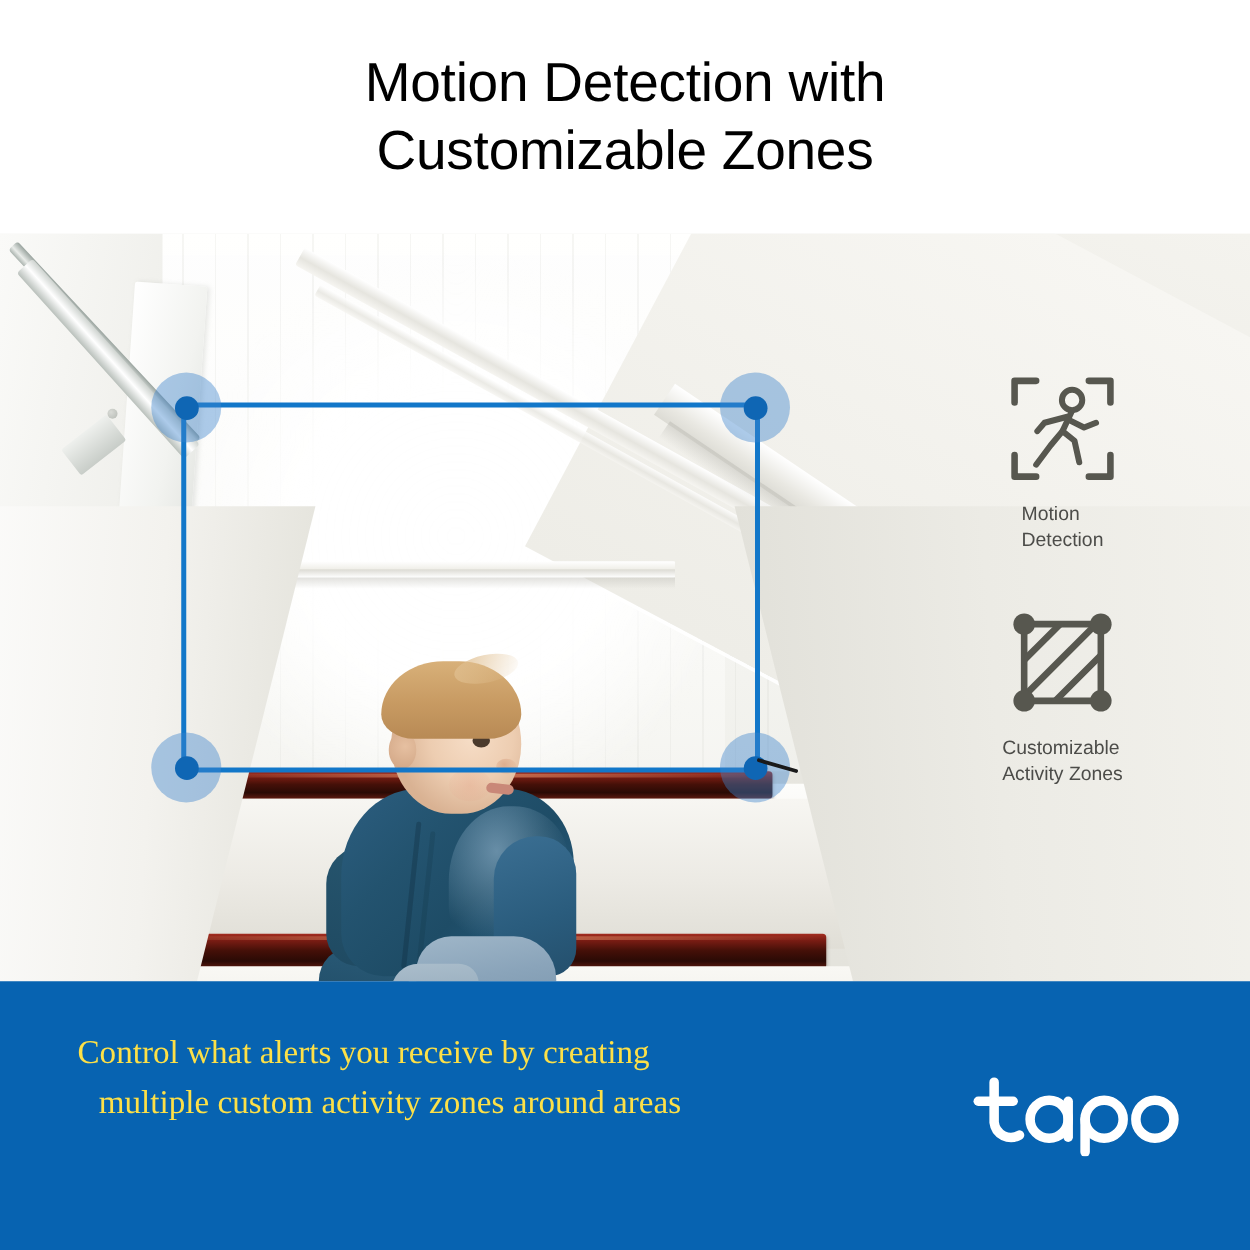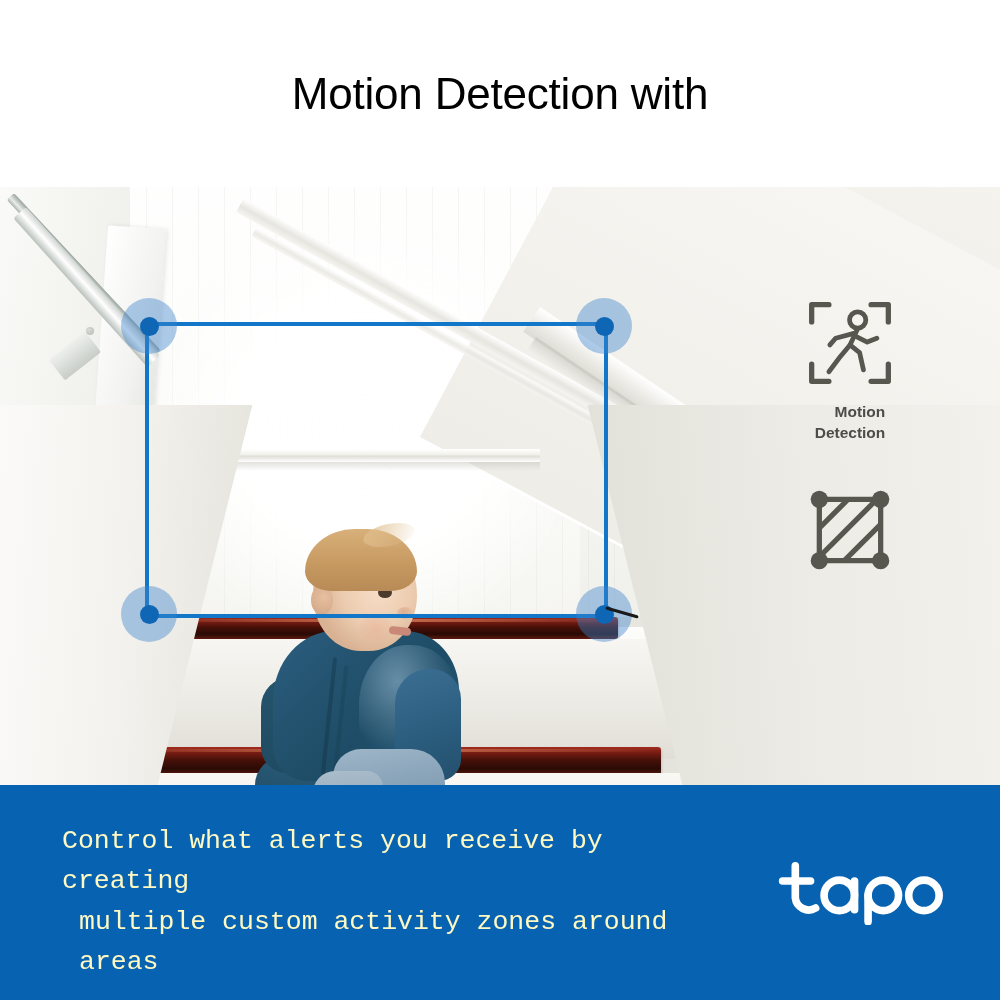--- a/index.html
+++ b/index.html
@@ -363,62 +363,63 @@
     width: 300px;
     display: flex;
     flex-direction: column;
     align-items: center;
     gap: 40px;
   }
   .feature { display: flex; flex-direction: column; align-items: center; }
   .feature-icon { width: 92px; height: 92px; display: block; }
   .feature-label {
     margin-top: 12px;
-    text-align: right;
+    text-align: left;
     color: #4c4c49;
     font-size: 15.5px;
-    font-weight: 700;
+    font-weight: 400;
     line-height: 1.38;
     font-family: "Liberation Sans", sans-serif;
   }
   .feature-label .l2 { display: block; }
 
   
   .banner {
     position: absolute;
     left: 0; top: 785px;
     width: 1000px; height: 215px;
     background: #0763b1;
   }
   .banner-text {
     position: absolute;
     left: 62px; top: 36px;
     width: 620px;
-    color: #fef9c3;
+    color: #fde047;
     font-size: 26.5px;
     font-weight: 400;
     line-height: 1.52;
-    font-family: Liberation Mono, monospace;
+    font-family: Liberation Serif, serif;
   }
   .banner-text .l2, .banner-text .l3 { display: block; margin-left: 17px; }
   .brand {
     position: absolute;
     right: 52px; top: 74px;
     width: 170px; height: 66px;
   }
   .brand svg { display: block; width: 100%; height: 100%; }
 </style>
 </head>
 <body>
 
 <div class="page">
 
   <div class="header">
     <div class="header-title">
       <span>Motion Detection with</span>
+      <span class="l2">Customizable Zones</span>
     </div>
   </div>
 
   <div class="photo">
 
     <div class="wall-base"></div>
     <div class="right-wall"></div>
     <div class="panel-wall"></div>
     <div class="window-glow"></div>
 
@@ -529,20 +530,24 @@
             <line x1="36" y1="86" x2="96" y2="26"></line>
             <line x1="66" y1="96" x2="106" y2="56"></line>
           </g>
           <g fill="#57574f">
             <circle cx="16" cy="16" r="9"></circle>
             <circle cx="80" cy="16" r="9"></circle>
             <circle cx="16" cy="80" r="9"></circle>
             <circle cx="80" cy="80" r="9"></circle>
           </g>
         </svg>
+        <div class="feature-label">
+          <span>Customizable</span>
+          <span class="l2">Activity Zones</span>
+        </div>
       </div>
 
     </div>
   </div>
 
   <div class="banner">
     <div class="banner-text">
       <span>Control what alerts you receive by creating</span>
       <span class="l2">multiple custom activity zones around areas</span>
     </div>

